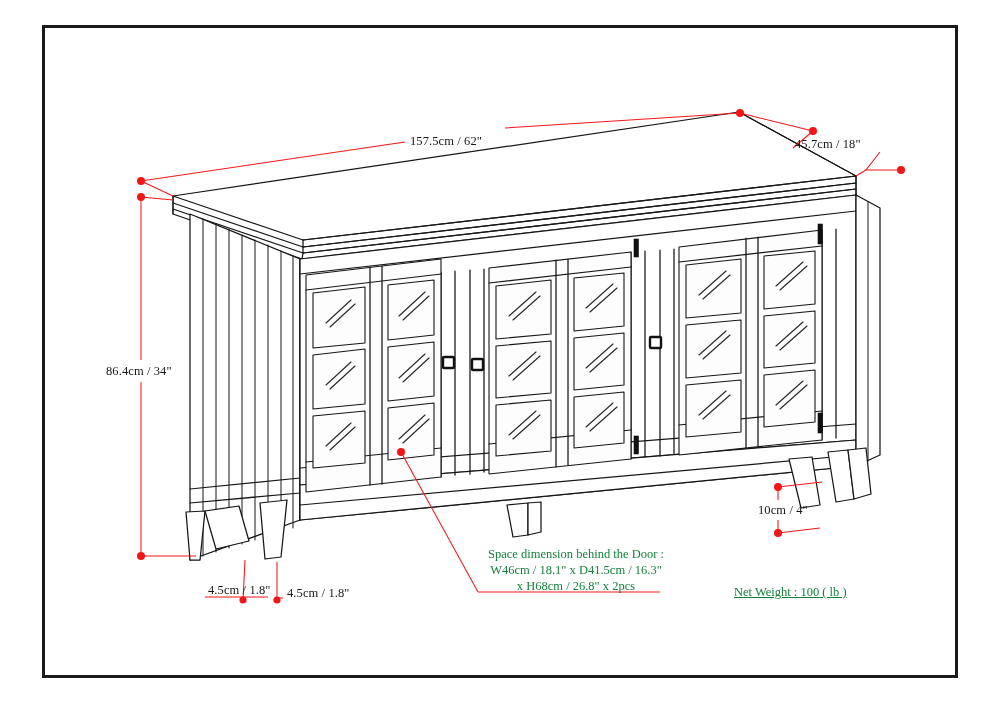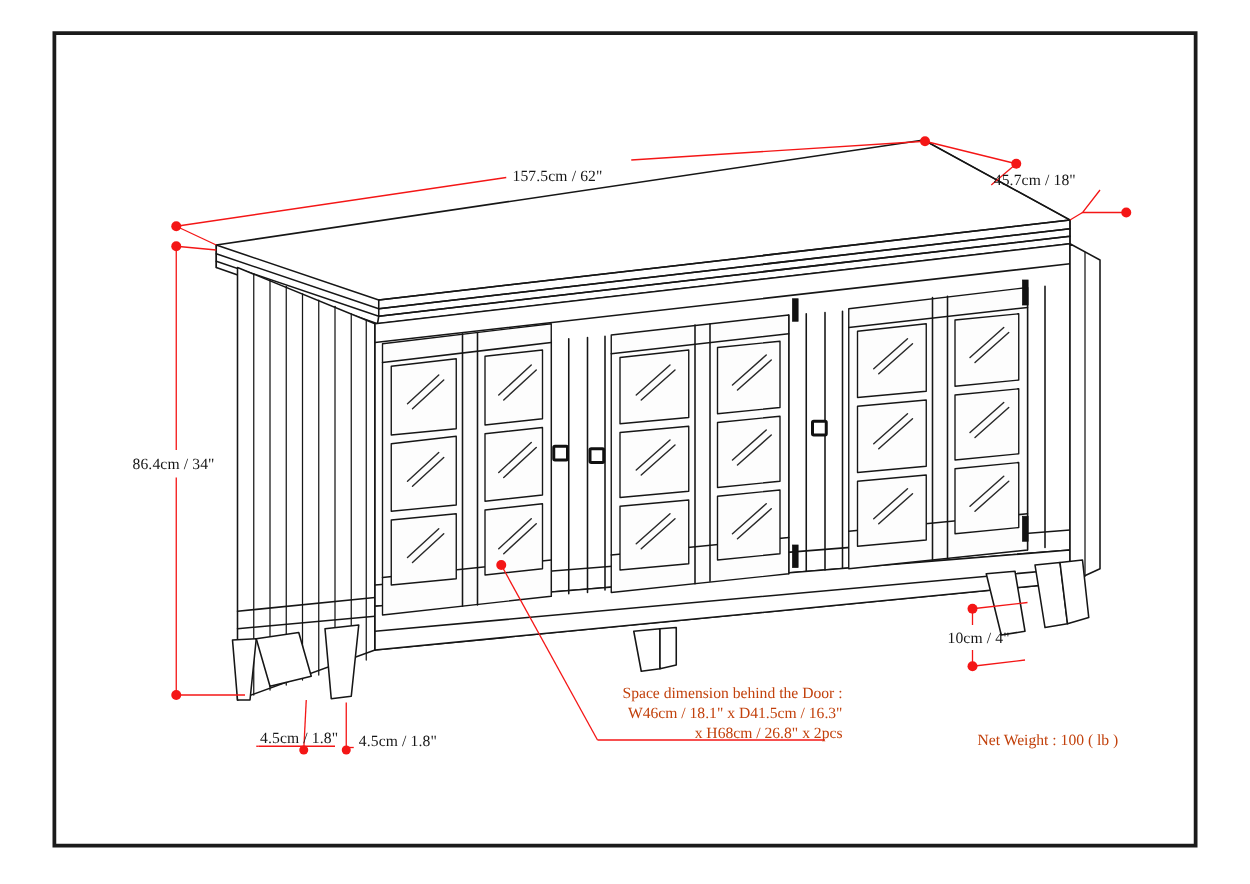--- a/index.html
+++ b/index.html
@@ -3,24 +3,24 @@
 <meta charset="utf-8">
 <style>
   html,body{margin:0;padding:0;background:#ffffff;}
   body{width:1000px;height:707px;position:relative;overflow:hidden;
        font-family:"Liberation Serif","DejaVu Serif",serif;color:#1a1a1a;}
   #frame{position:absolute;left:42px;top:25px;width:916px;height:653px;
          border:3px solid #1b1b1b;background:#fff;box-sizing:border-box;}
   #canvas{position:absolute;left:0;top:0;width:1000px;height:707px;}
   .dimtext{position:absolute;white-space:nowrap;font-size:12.5px;color:#171717;
            letter-spacing:.1px;}
-  .note{position:absolute;white-space:nowrap;font-size:12.5px;color:#c2410c;
-        text-align:right;line-height:16px;}
+  .note{position:absolute;white-space:nowrap;font-size:12.5px;color:#15803d;
+        text-align:center;line-height:16px;}
   #noteblock{left:478px;top:546px;width:196px;}
-  #netweight{left:782px;top:584px;}
+  #netweight{left:734px;top:584px;text-decoration:underline;}
   .nline{display:block;}
 </style>
 </head>
 <body>
 
 <div id="frame"></div>
 
 <svg id="canvas" viewBox="0 0 1000 707">
   <defs>
     <style>

